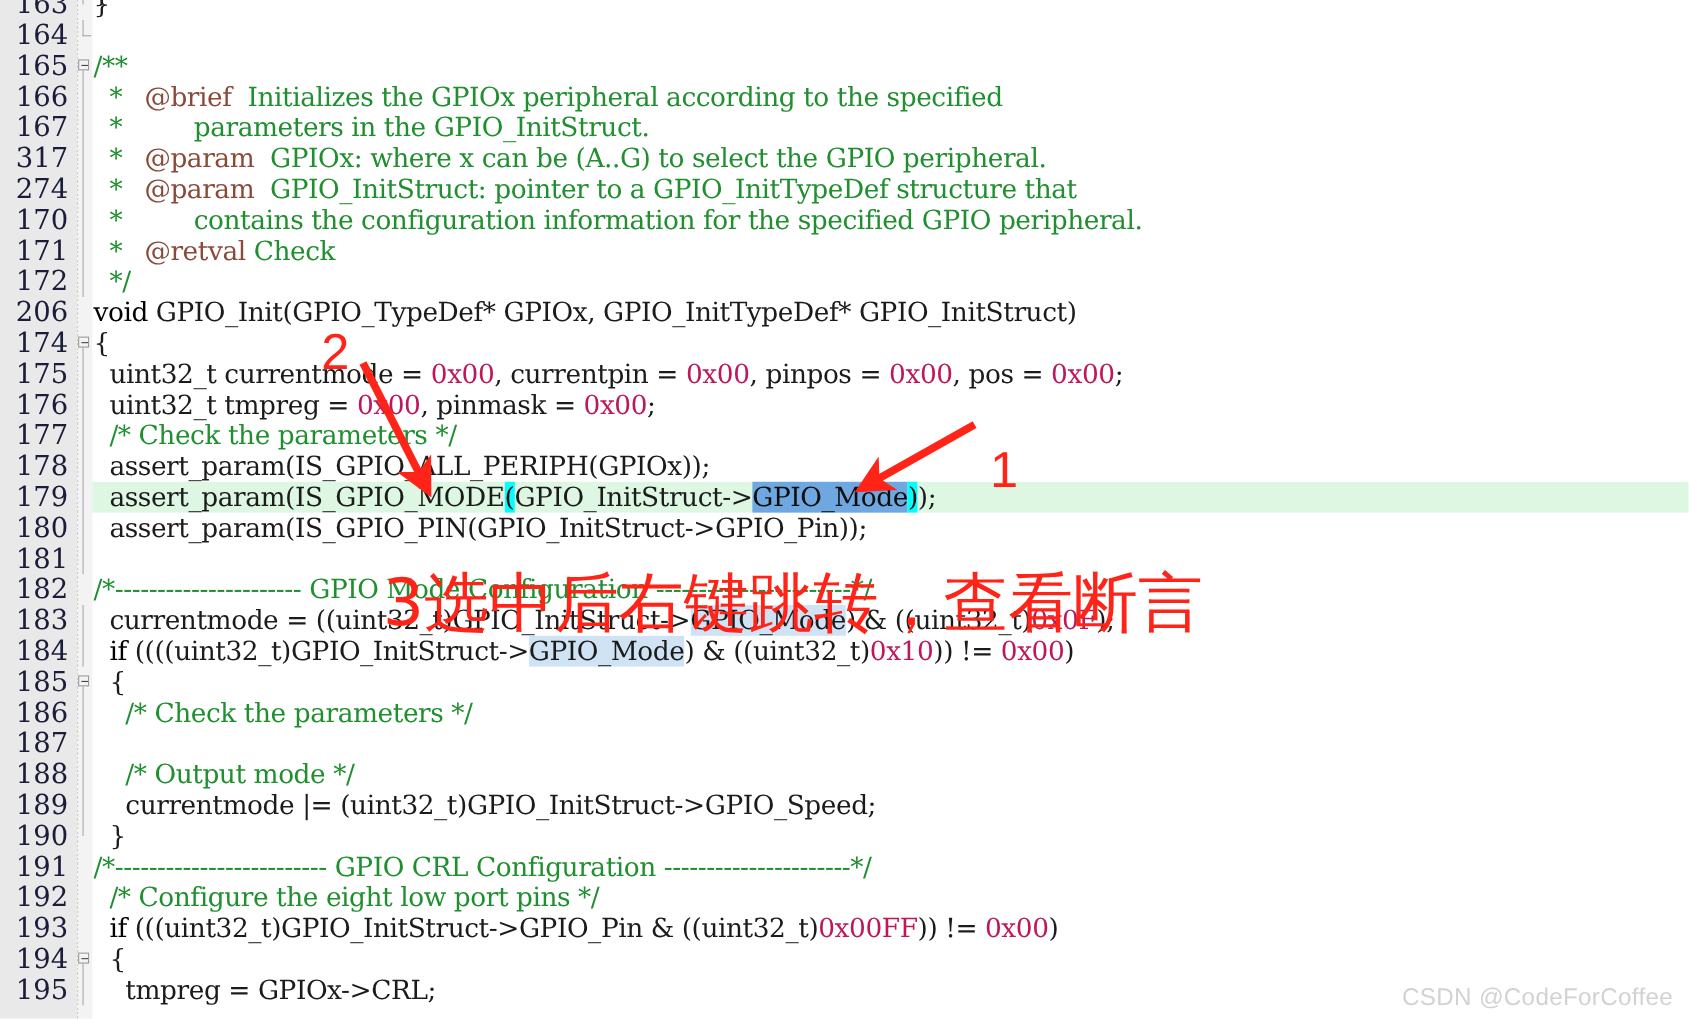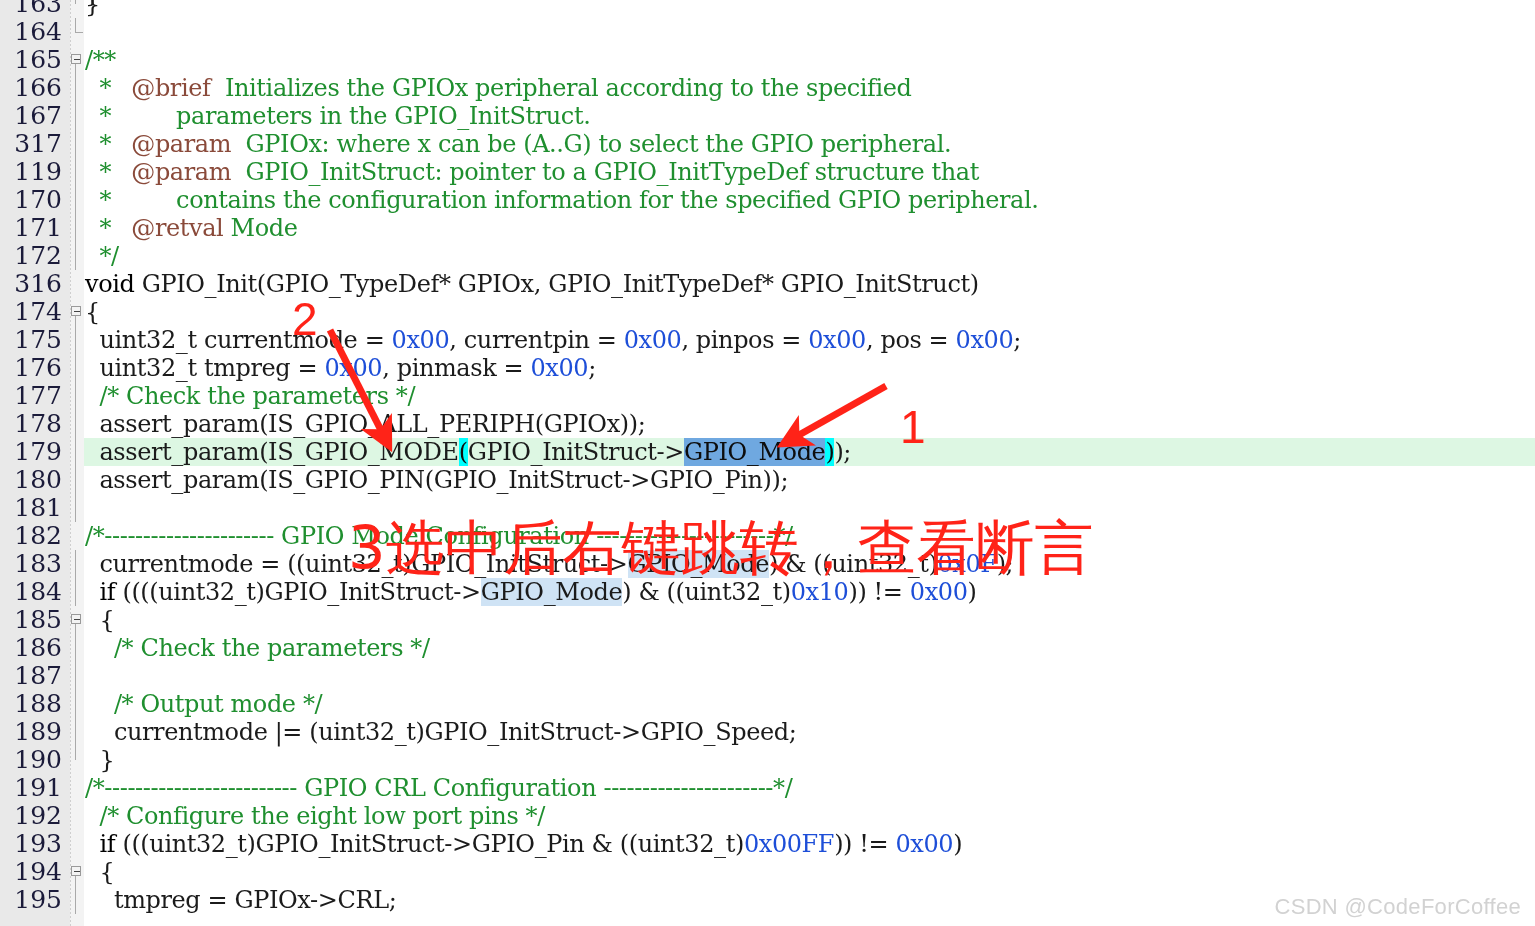--- a/index.html
+++ b/index.html
@@ -112,21 +112,21 @@
     line-height: 28px;
     color: #1b1b1b;
     white-space: pre;
     letter-spacing: -0.4px;
   }
 
   
   .kw     { color: #000000; }
   .cm     { color: #1f8f2f; }
   .tag    { color: #8a4a3a; margin-left: 13px; }
-  .num    { color: #1d4ed8; }
+  .num    { color: #be185d; }
   .pn     { color: #1b1b1b; }
   .sel    { background: #6fa8e0; color:#0d0d0d; }
   .occ    { background: #cfe3f5; }
   .paren  { background: #00ffff; color:#0d0d0d; }
 
   
   .ann {
     position: absolute;
     color: #ff2318;
     font-family: "Liberation Sans", sans-serif;
@@ -180,25 +180,25 @@
 
   <div id="top-clip">}</div>
 
   <div class="rows" id="rows">
       <div class="row"><div class="lineno">163</div><div class="fold"><span class="vline to-mid" style="height: 14px;"></span></div><div class="code-text"><span class="pn">}</span></div></div>
       <div class="row"><div class="lineno">164</div><div class="fold"><span class="endcap"></span></div><div class="code-text"><span class="pn"></span></div></div>
       <div class="row"><div class="lineno">165</div><div class="fold"><span class="box"></span><span class="vline from-mid"></span></div><div class="code-text"><span class="cm">/**</span></div></div>
       <div class="row"><div class="lineno">166</div><div class="fold"><span class="vline"></span></div><div class="code-text"><span class="cm">  * </span><span class="tag">@brief</span><span class="cm">  Initializes the GPIOx peripheral according to the specified</span></div></div>
       <div class="row"><div class="lineno">167</div><div class="fold"><span class="vline"></span></div><div class="code-text"><span class="cm">  *         parameters in the GPIO_InitStruct.</span></div></div>
       <div class="row"><div class="lineno">317</div><div class="fold"><span class="vline"></span></div><div class="code-text"><span class="cm">  * </span><span class="tag">@param</span><span class="cm">  GPIOx: where x can be (A..G) to select the GPIO peripheral.</span></div></div>
-      <div class="row"><div class="lineno">119</div><div class="fold"><span class="vline"></span></div><div class="code-text"><span class="cm">  * </span><span class="tag">@param</span><span class="cm">  GPIO_InitStruct: pointer to a GPIO_InitTypeDef structure that</span></div></div>
+      <div class="row"><div class="lineno">274</div><div class="fold"><span class="vline"></span></div><div class="code-text"><span class="cm">  * </span><span class="tag">@param</span><span class="cm">  GPIO_InitStruct: pointer to a GPIO_InitTypeDef structure that</span></div></div>
       <div class="row"><div class="lineno">170</div><div class="fold"><span class="vline"></span></div><div class="code-text"><span class="cm">  *         contains the configuration information for the specified GPIO peripheral.</span></div></div>
-      <div class="row"><div class="lineno">171</div><div class="fold"><span class="vline"></span></div><div class="code-text"><span class="cm">  * </span><span class="tag">@retval</span><span class="cm"> Mode</span></div></div>
+      <div class="row"><div class="lineno">171</div><div class="fold"><span class="vline"></span></div><div class="code-text"><span class="cm">  * </span><span class="tag">@retval</span><span class="cm"> Check</span></div></div>
       <div class="row"><div class="lineno">172</div><div class="fold"><span class="vline"></span></div><div class="code-text"><span class="cm">  */</span></div></div>
-      <div class="row"><div class="lineno">316</div><div class="fold"></div><div class="code-text"><span class="kw">void</span><span class="pn"> GPIO_Init(GPIO_TypeDef* GPIOx, GPIO_InitTypeDef* GPIO_InitStruct)</span></div></div>
+      <div class="row"><div class="lineno">206</div><div class="fold"></div><div class="code-text"><span class="kw">void</span><span class="pn"> GPIO_Init(GPIO_TypeDef* GPIOx, GPIO_InitTypeDef* GPIO_InitStruct)</span></div></div>
       <div class="row"><div class="lineno">174</div><div class="fold"><span class="box"></span><span class="vline from-mid"></span></div><div class="code-text"><span class="pn">{</span></div></div>
       <div class="row"><div class="lineno">175</div><div class="fold"><span class="vline"></span></div><div class="code-text"><span class="pn">  uint32_t currentmode = </span><span class="num">0x00</span><span class="pn">, currentpin = </span><span class="num">0x00</span><span class="pn">, pinpos = </span><span class="num">0x00</span><span class="pn">, pos = </span><span class="num">0x00</span><span class="pn">;</span></div></div>
       <div class="row"><div class="lineno">176</div><div class="fold"><span class="vline"></span></div><div class="code-text"><span class="pn">  uint32_t tmpreg = </span><span class="num">0x00</span><span class="pn">, pinmask = </span><span class="num">0x00</span><span class="pn">;</span></div></div>
       <div class="row"><div class="lineno">177</div><div class="fold"><span class="vline"></span></div><div class="code-text"><span class="cm">  /* Check the parameters */</span></div></div>
       <div class="row"><div class="lineno">178</div><div class="fold"><span class="vline"></span></div><div class="code-text"><span class="pn">  assert_param(IS_GPIO_ALL_PERIPH(GPIOx));</span></div></div>
       <div class="row cur"><div class="row-hl"></div><div class="lineno">179</div><div class="fold"><span class="vline"></span></div><div class="code-text"><span class="pn">  assert_param(IS_GPIO_MODE</span><span class="paren">(</span><span class="pn">GPIO_InitStruct-&gt;</span><span class="sel">GPIO_Mode</span><span class="paren">)</span><span class="pn">);</span></div></div>
       <div class="row"><div class="lineno">180</div><div class="fold"><span class="vline"></span></div><div class="code-text"><span class="pn">  assert_param(IS_GPIO_PIN(GPIO_InitStruct-&gt;GPIO_Pin));</span></div></div>
       <div class="row"><div class="lineno">181</div><div class="fold"><span class="vline"></span></div><div class="code-text"><span class="pn"></span></div></div>
       <div class="row"><div class="lineno">182</div><div class="fold"></div><div class="code-text"><span class="cm">/*---------------------- GPIO Mode Configuration -----------------------*/</span></div></div>
       <div class="row"><div class="lineno">183</div><div class="fold"><span class="vline"></span></div><div class="code-text"><span class="pn">  currentmode = ((uint32_t)GPIO_InitStruct-&gt;</span><span class="occ">GPIO_Mode</span><span class="pn">) &amp; ((uint32_t)</span><span class="num">0x0F</span><span class="pn">);</span></div></div>

